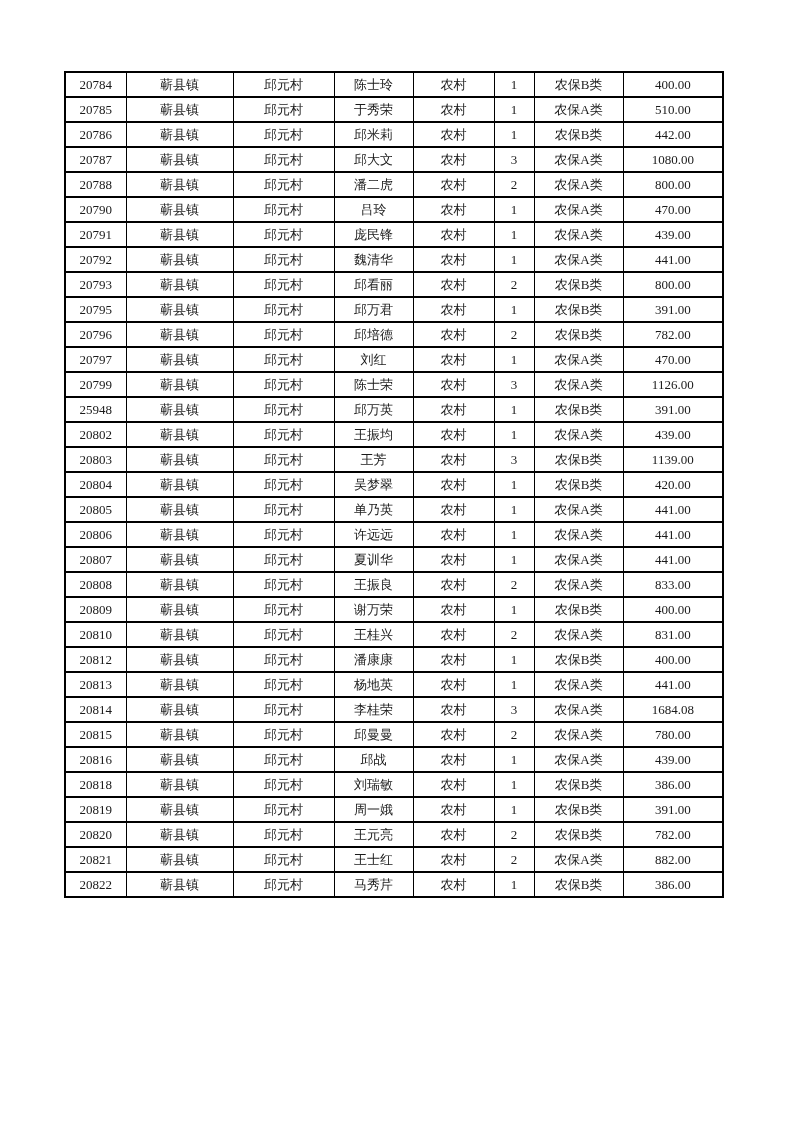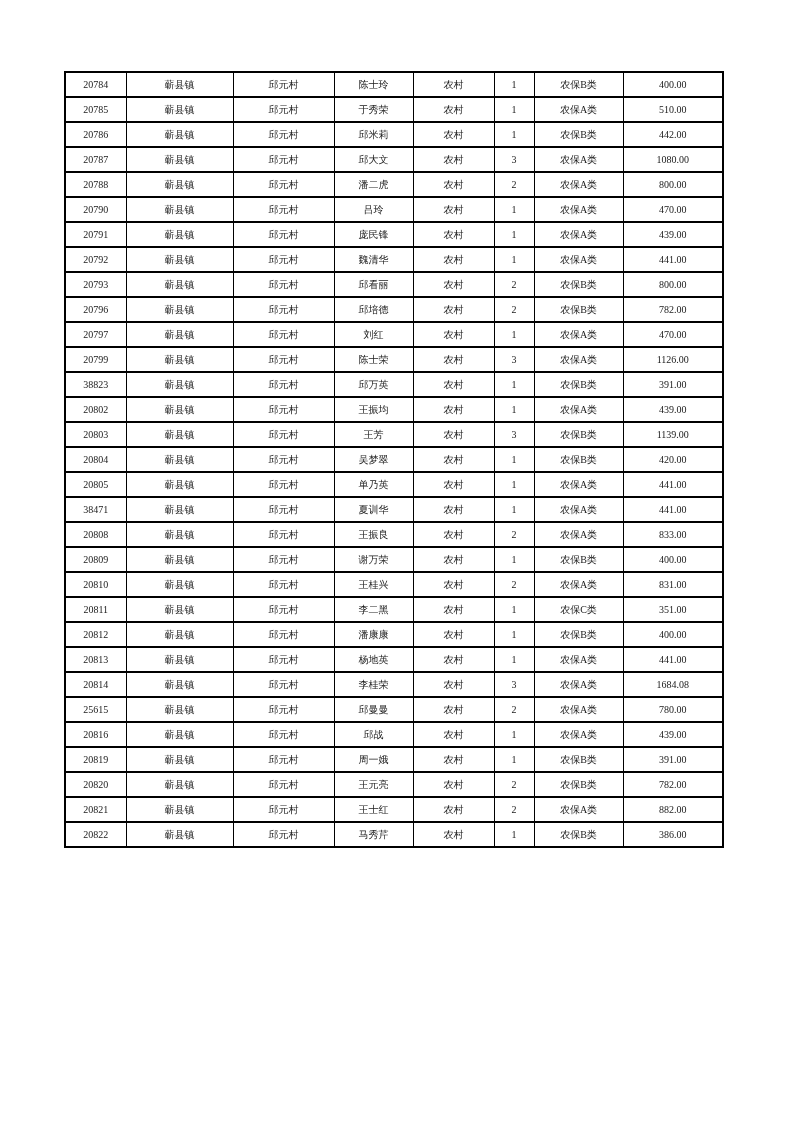--- a/index.html
+++ b/index.html
@@ -17,21 +17,21 @@
     color: #1a1a1a;
   }
   table.records {
     position: absolute;
     left: 64px;
     top: 71px;
     width: 658px;
     border-collapse: collapse;
     table-layout: fixed;
     border: 2px solid #000000;
-    font-size: 10px;
+    font-size: 13px;
   }
   table.records td {
     border-top: 2px solid #000000;
     border-bottom: 2px solid #000000;
     border-left: 1px solid #000000;
     border-right: 1px solid #000000;
     height: 23px;
     padding: 0 2px;
     text-align: center;
     vertical-align: middle;
@@ -148,20 +148,30 @@
           <td>20793</td>
           <td>蕲县镇</td>
           <td>邱元村</td>
           <td>邱看丽</td>
           <td>农村</td>
           <td>2</td>
           <td>农保B类</td>
           <td>800.00</td>
         </tr>
         <tr>
+          <td>20795</td>
+          <td>蕲县镇</td>
+          <td>邱元村</td>
+          <td>邱万君</td>
+          <td>农村</td>
+          <td>1</td>
+          <td>农保B类</td>
+          <td>391.00</td>
+        </tr>
+        <tr>
           <td>20796</td>
           <td>蕲县镇</td>
           <td>邱元村</td>
           <td>邱培德</td>
           <td>农村</td>
           <td>2</td>
           <td>农保B类</td>
           <td>782.00</td>
         </tr>
         <tr>
@@ -178,21 +188,21 @@
           <td>20799</td>
           <td>蕲县镇</td>
           <td>邱元村</td>
           <td>陈士荣</td>
           <td>农村</td>
           <td>3</td>
           <td>农保A类</td>
           <td>1126.00</td>
         </tr>
         <tr>
-          <td>38823</td>
+          <td>25948</td>
           <td>蕲县镇</td>
           <td>邱元村</td>
           <td>邱万英</td>
           <td>农村</td>
           <td>1</td>
           <td>农保B类</td>
           <td>391.00</td>
         </tr>
         <tr>
           <td>20802</td>
@@ -228,21 +238,31 @@
           <td>20805</td>
           <td>蕲县镇</td>
           <td>邱元村</td>
           <td>单乃英</td>
           <td>农村</td>
           <td>1</td>
           <td>农保A类</td>
           <td>441.00</td>
         </tr>
         <tr>
-          <td>38471</td>
+          <td>20806</td>
+          <td>蕲县镇</td>
+          <td>邱元村</td>
+          <td>许远远</td>
+          <td>农村</td>
+          <td>1</td>
+          <td>农保A类</td>
+          <td>441.00</td>
+        </tr>
+        <tr>
+          <td>20807</td>
           <td>蕲县镇</td>
           <td>邱元村</td>
           <td>夏训华</td>
           <td>农村</td>
           <td>1</td>
           <td>农保A类</td>
           <td>441.00</td>
         </tr>
         <tr>
           <td>20808</td>
@@ -268,30 +288,20 @@
           <td>20810</td>
           <td>蕲县镇</td>
           <td>邱元村</td>
           <td>王桂兴</td>
           <td>农村</td>
           <td>2</td>
           <td>农保A类</td>
           <td>831.00</td>
         </tr>
         <tr>
-          <td>20811</td>
-          <td>蕲县镇</td>
-          <td>邱元村</td>
-          <td>李二黑</td>
-          <td>农村</td>
-          <td>1</td>
-          <td>农保C类</td>
-          <td>351.00</td>
-        </tr>
-        <tr>
           <td>20812</td>
           <td>蕲县镇</td>
           <td>邱元村</td>
           <td>潘康康</td>
           <td>农村</td>
           <td>1</td>
           <td>农保B类</td>
           <td>400.00</td>
         </tr>
         <tr>
@@ -308,38 +318,48 @@
           <td>20814</td>
           <td>蕲县镇</td>
           <td>邱元村</td>
           <td>李桂荣</td>
           <td>农村</td>
           <td>3</td>
           <td>农保A类</td>
           <td>1684.08</td>
         </tr>
         <tr>
-          <td>25615</td>
+          <td>20815</td>
           <td>蕲县镇</td>
           <td>邱元村</td>
           <td>邱曼曼</td>
           <td>农村</td>
           <td>2</td>
           <td>农保A类</td>
           <td>780.00</td>
         </tr>
         <tr>
           <td>20816</td>
           <td>蕲县镇</td>
           <td>邱元村</td>
           <td>邱战</td>
           <td>农村</td>
           <td>1</td>
           <td>农保A类</td>
           <td>439.00</td>
+        </tr>
+        <tr>
+          <td>20818</td>
+          <td>蕲县镇</td>
+          <td>邱元村</td>
+          <td>刘瑞敏</td>
+          <td>农村</td>
+          <td>1</td>
+          <td>农保B类</td>
+          <td>386.00</td>
         </tr>
         <tr>
           <td>20819</td>
           <td>蕲县镇</td>
           <td>邱元村</td>
           <td>周一娥</td>
           <td>农村</td>
           <td>1</td>
           <td>农保B类</td>
           <td>391.00</td>

